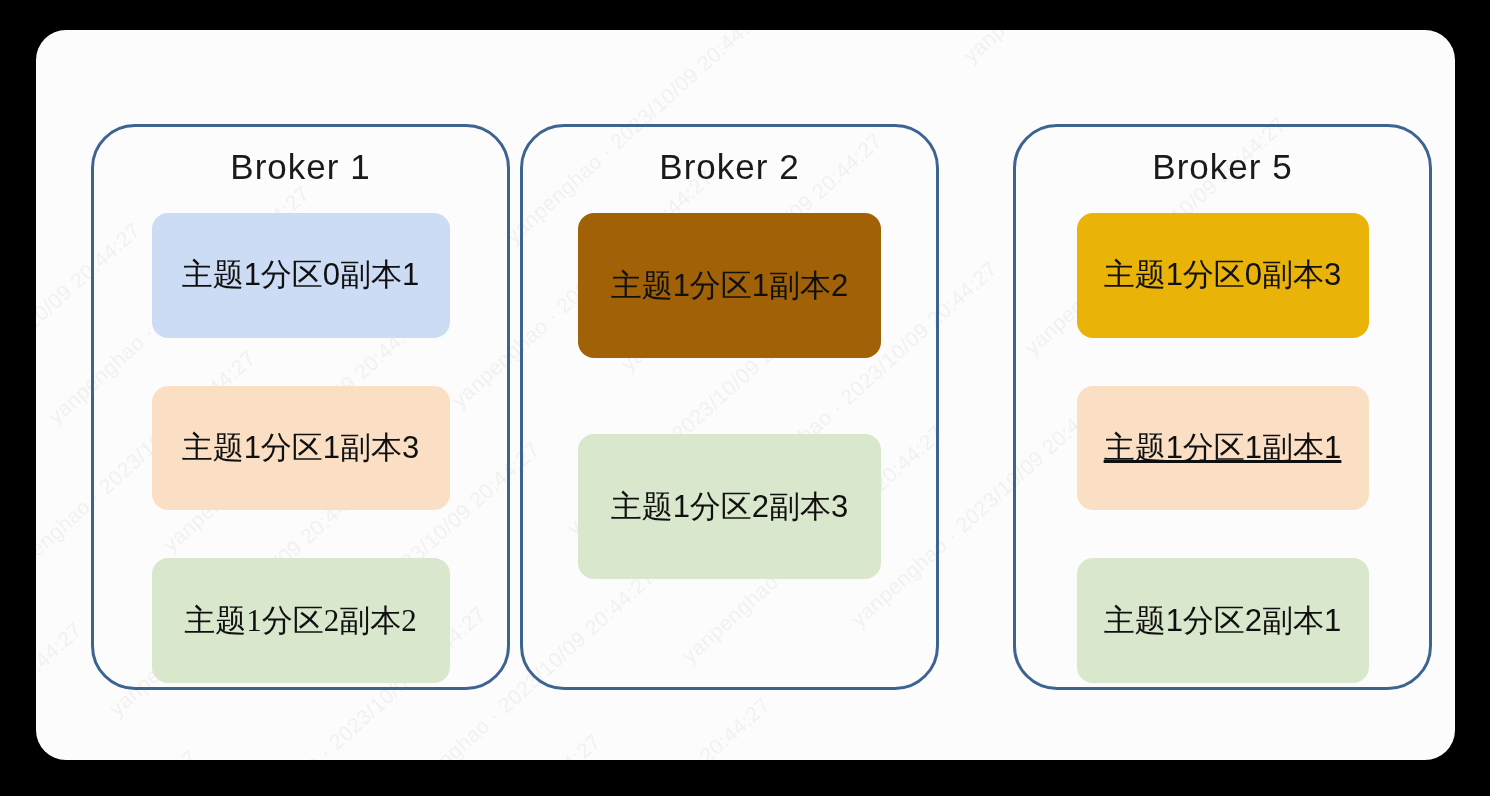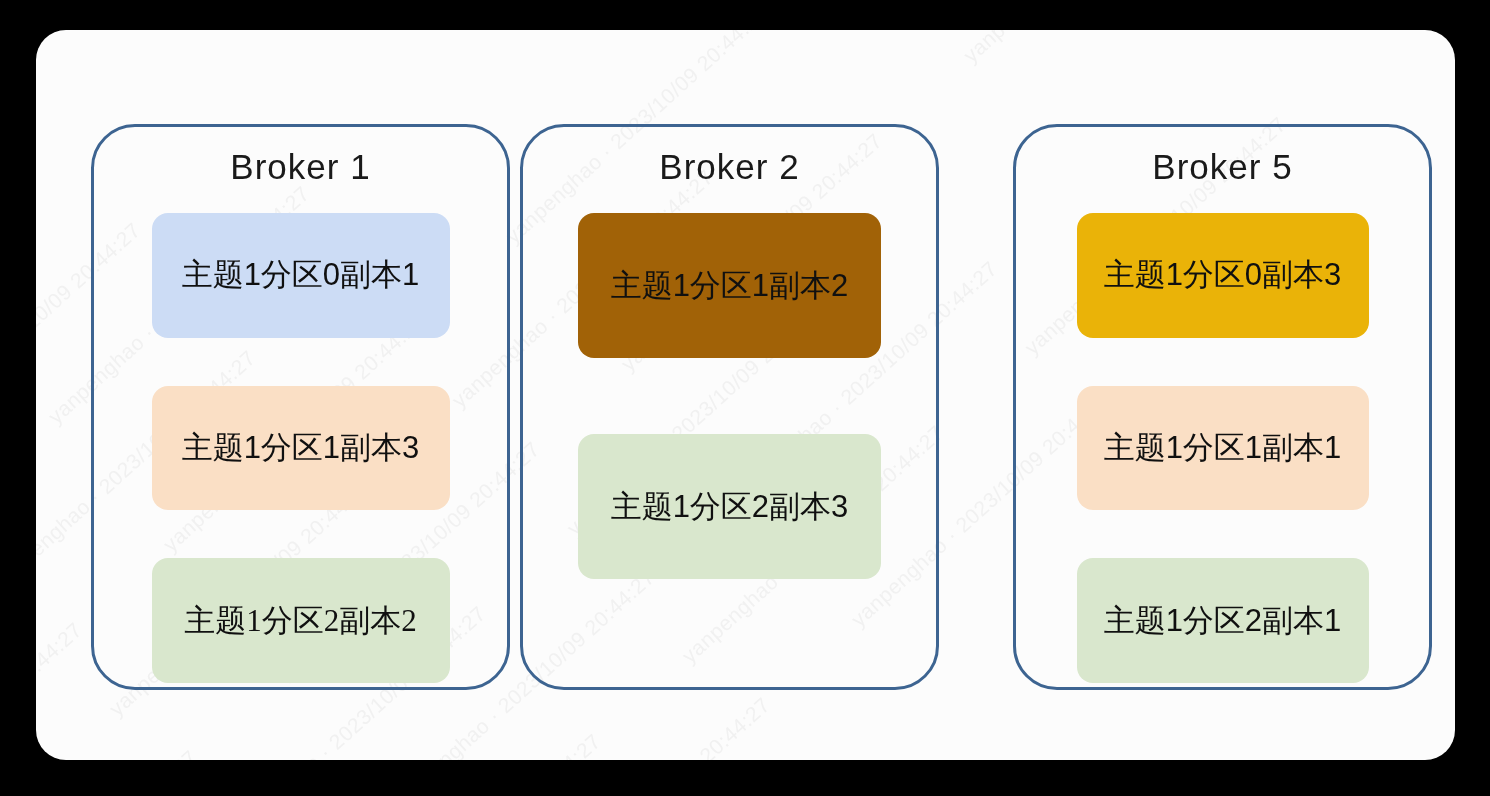--- a/index.html
+++ b/index.html
@@ -227,19 +227,19 @@
       <div class="blocks">
         <div class="partition" style="background: #a16207;">主题1分区1副本2</div>
         <div class="partition" style="background: rgb(217, 231, 205); margin-top: 28px;">主题1分区2副本3</div>
       </div>
     </div>
 
     <div class="broker b3">
       <div class="broker-title">Broker 5</div>
       <div class="blocks">
         <div class="partition" style="background: #eab308;">主题1分区0副本3</div>
-        <div class="partition" style="background: rgb(250, 223, 197);">主题1分区1副本1</div>
+        <div class="partition" style="background: rgb(250, 223, 197); text-decoration: underline;">主题1分区1副本1</div>
         <div class="partition" style="background: rgb(217, 231, 205);">主题1分区2副本1</div>
       </div>
     </div>
 
   </div>
 </div>
 
 </body></html>

